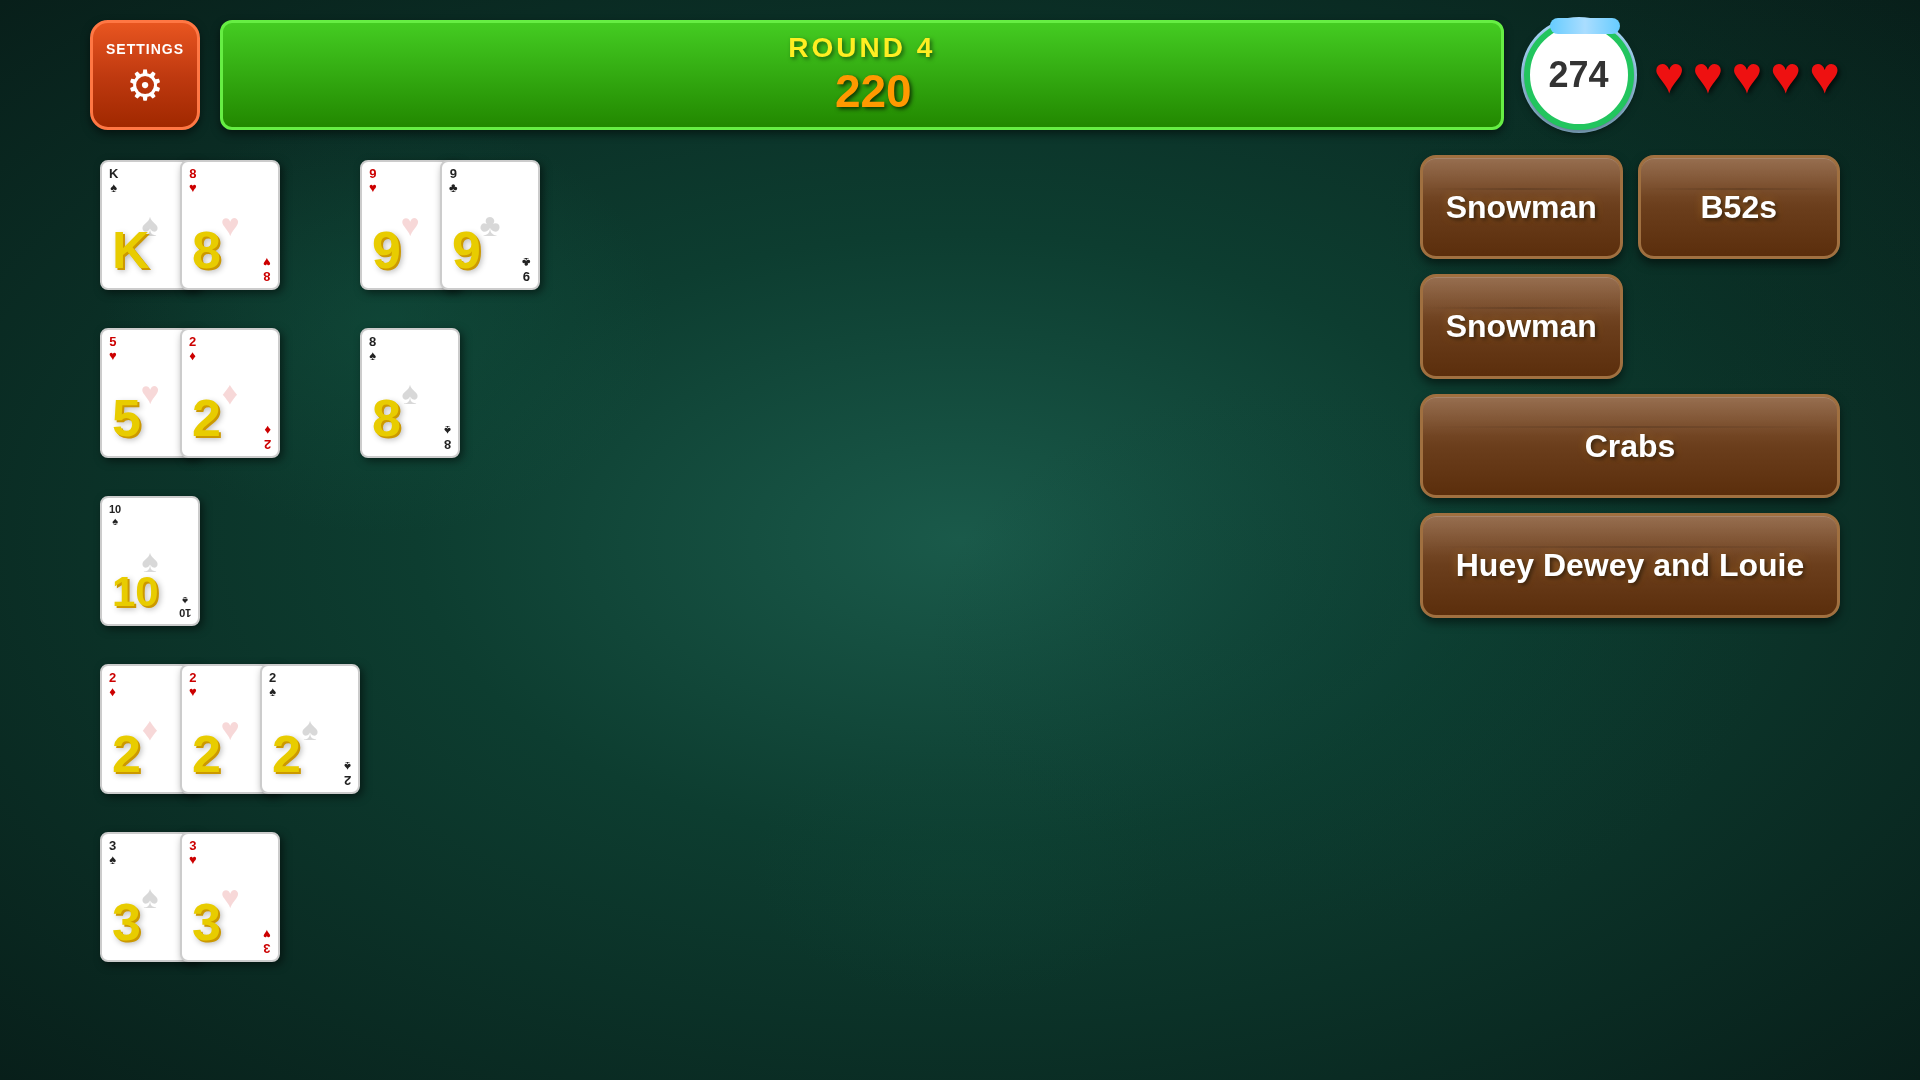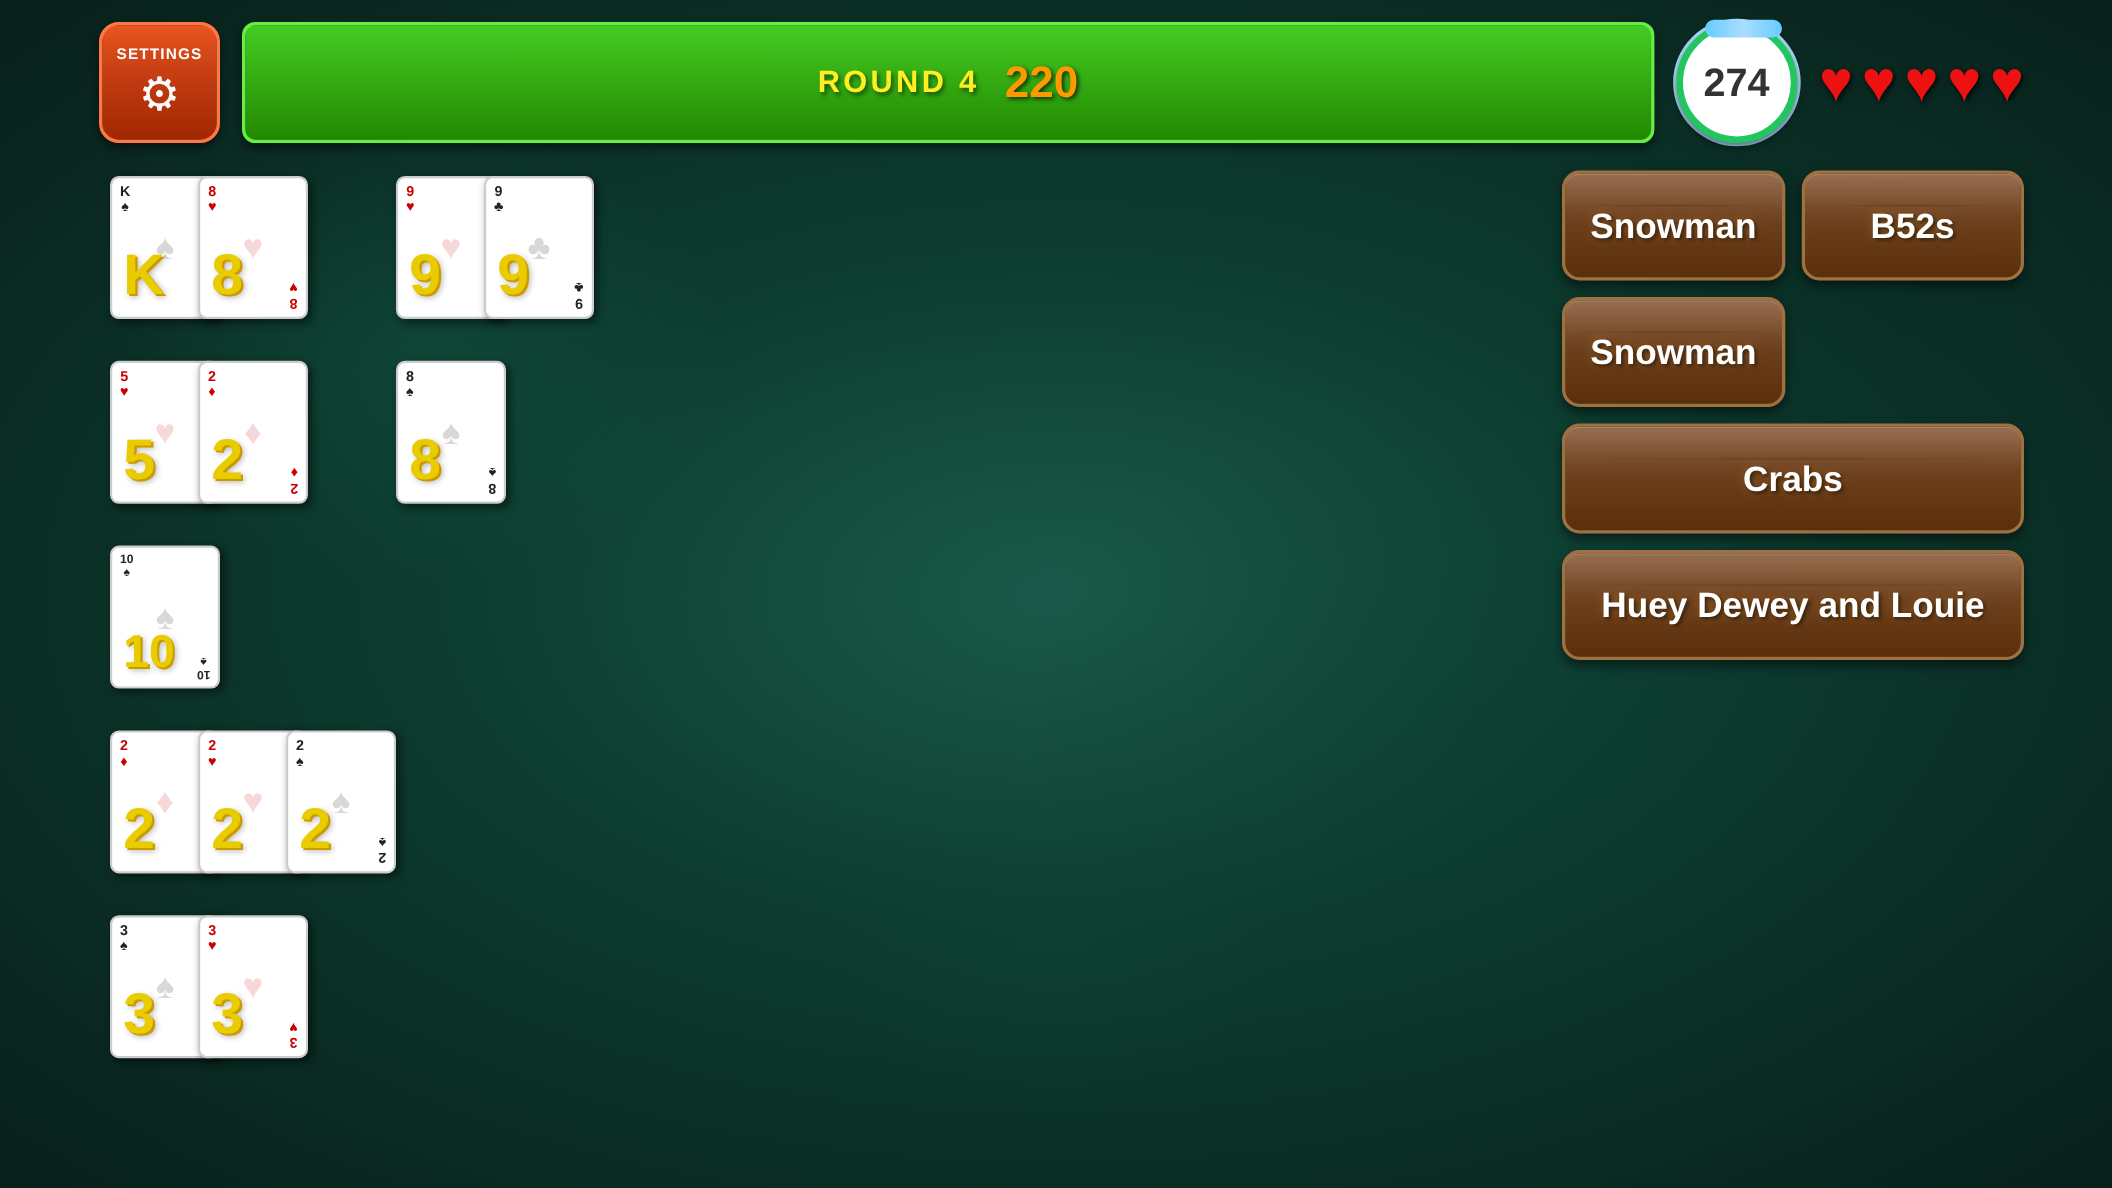--- a/index.html
+++ b/index.html
@@ -65,37 +65,37 @@
       color: white;
     }
 
     .round-bar {
       flex: 1;
       height: 110px;
       background: linear-gradient(180deg, #44cc22 0%, #33aa11 50%, #228800 100%);
       border-radius: 12px;
       border: 3px solid #66ee44;
       display: flex;
-      flex-direction: row;
+      flex-direction: column;
       align-items: center;
       justify-content: center;
       box-shadow: 0 4px 8px rgba(0,0,0,0.5);
     }
 
     .round-title {
       color: #ffee22;
       font-size: 28px;
       font-weight: 900;
       letter-spacing: 3px;
       text-shadow: 2px 2px 4px rgba(0,0,0,0.5);
     }
 
     .round-score {
       color: #ff9900;
-      font-size: 40px;
+      font-size: 46px;
       font-weight: 900;
       text-shadow: 2px 2px 4px rgba(0,0,0,0.7);
       margin-left: 23px;
     }
 
     .timer-circle {
       width: 110px;
       height: 110px;
       border-radius: 50%;
       background: white;
@@ -222,21 +222,21 @@
       width: 420px;
       display: grid;
       grid-template-columns: 1fr 1fr;
       gap: 15px;
     }
 
     .name-btn {
       background: linear-gradient(180deg, #8B5E3C 0%, #6B3E1C 50%, #5B2E0C 100%);
       border-radius: 16px;
       border: 3px solid #a07040;
-      padding: 14px 15px;
+      padding: 30px 15px;
       cursor: pointer;
       box-shadow: 0 5px 10px rgba(0,0,0,0.5), inset 0 1px 0 rgba(255,255,255,0.15);
       display: flex;
       align-items: center;
       justify-content: center;
       min-height: 100px;
       position: relative;
       overflow: hidden;
     }
 

